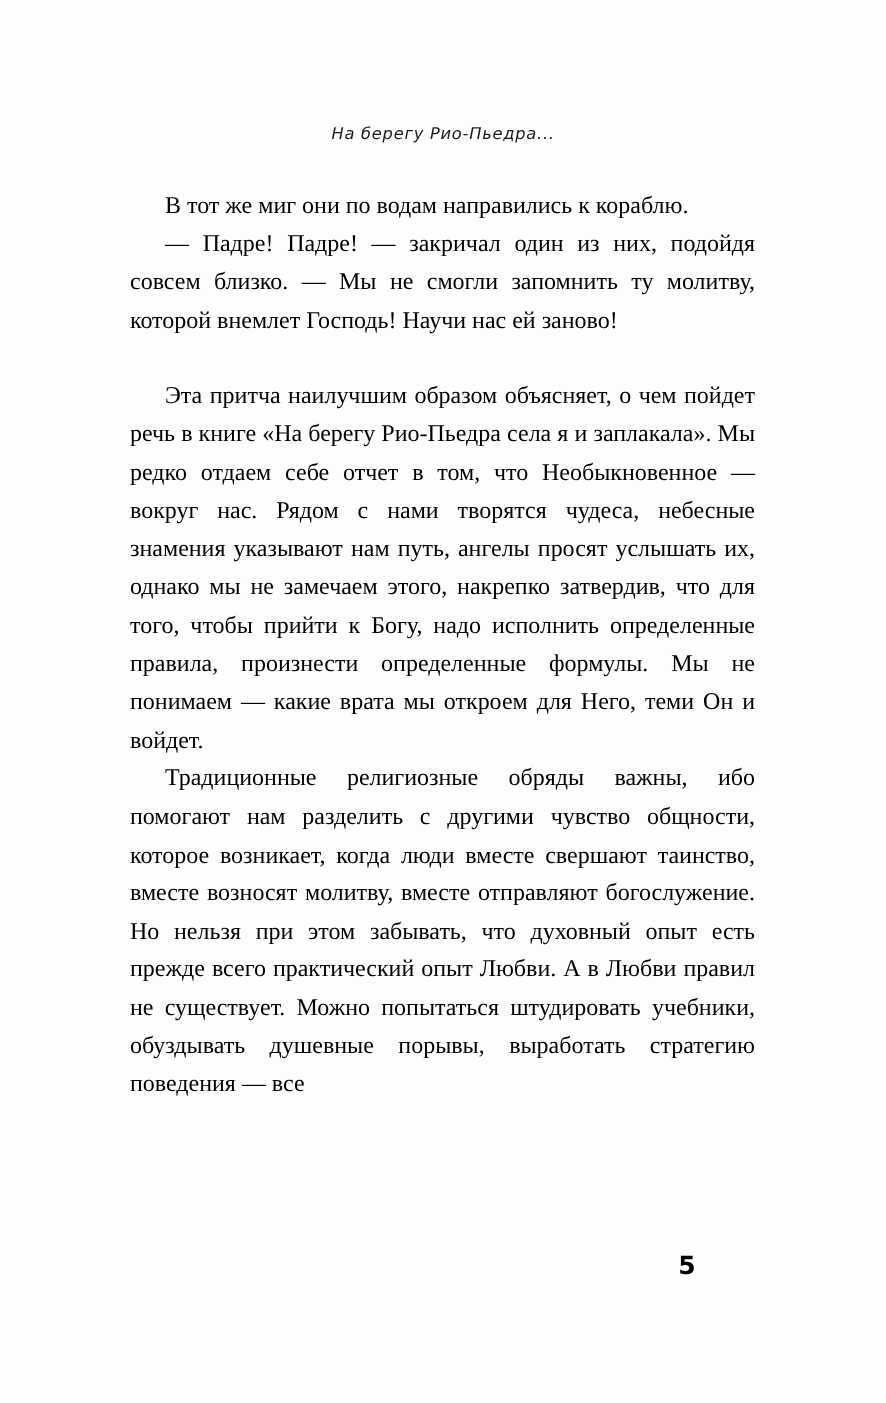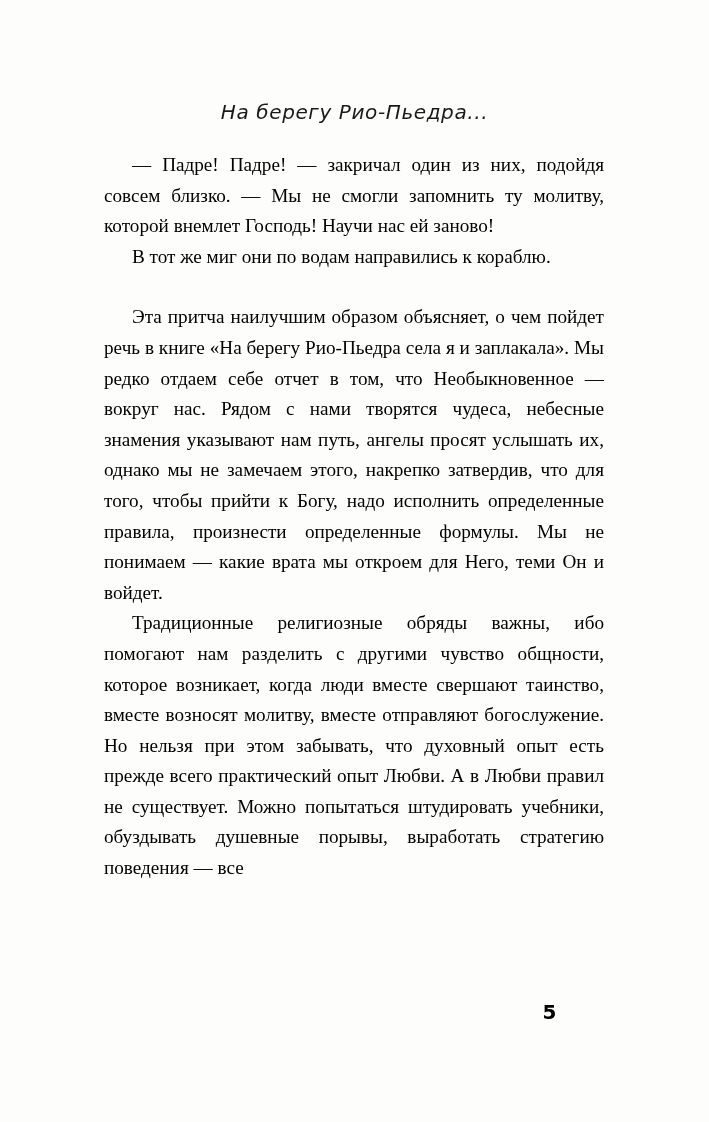--- a/index.html
+++ b/index.html
@@ -21,21 +21,21 @@
     background: #fdfdfc;
     box-sizing: border-box;
   }
   .running-head {
     position: absolute;
     top: 100px;
     left: 0;
     width: 709px;
     text-align: center;
     font-family: "DejaVu Sans", sans-serif;
-    font-size: 20px;
+    font-size: 13px;
     font-style: italic;
     letter-spacing: 0.6px;
     color: #1a1a1a;
   }
   .text-block {
     position: absolute;
     left: 104px;
     width: 500px;
     top: 150px;
     font-size: 19.2px;
@@ -71,22 +71,22 @@
   }
 </style>
 </head>
 <body>
 
 <div class="page">
 
   <div class="running-head">На берегу Рио-Пьедра...</div>
 
   <div class="text-block">
+    <p class="indent">В тот же миг они по водам направились к кораблю.</p>
     <p class="indent">— Падре! Падре! — закричал один из них, подойдя совсем близко. — Мы не смогли запомнить ту молитву, которой внемлет Господь! Научи нас ей заново!</p>
-    <p class="indent">В тот же миг они по водам направились к кораблю.</p>
     <div class="gap"></div>
     <p class="indent">Эта притча наилучшим образом объясняет, о чем пойдет речь в книге «На берегу Рио-Пьедра села я и заплакала». Мы редко отдаем себе отчет в том, что Необыкновенное — вокруг нас. Рядом с нами творятся чудеса, небесные знамения указывают нам путь, ангелы просят услышать их, однако мы не замечаем этого, накрепко затвердив, что для того, чтобы прийти к Богу, надо исполнить определенные правила, произнести определенные формулы. Мы не понимаем — какие врата мы откроем для Него, теми Он и войдет.</p>
     <p class="indent">Традиционные религиозные обряды важны, ибо помогают нам разделить с другими чувство общности, которое возникает, когда люди вместе свершают таинство, вместе возносят молитву, вместе отправляют богослужение. Но нельзя при этом забывать, что духовный опыт есть прежде всего практический опыт Любви. А в Любви правил не существует. Можно попытаться штудировать учебники, обуздывать душевные порывы, выработать стратегию поведения — все</p>
   </div>
 
   <div class="folio">
     <span>5</span>
   </div>
 
 </div>

